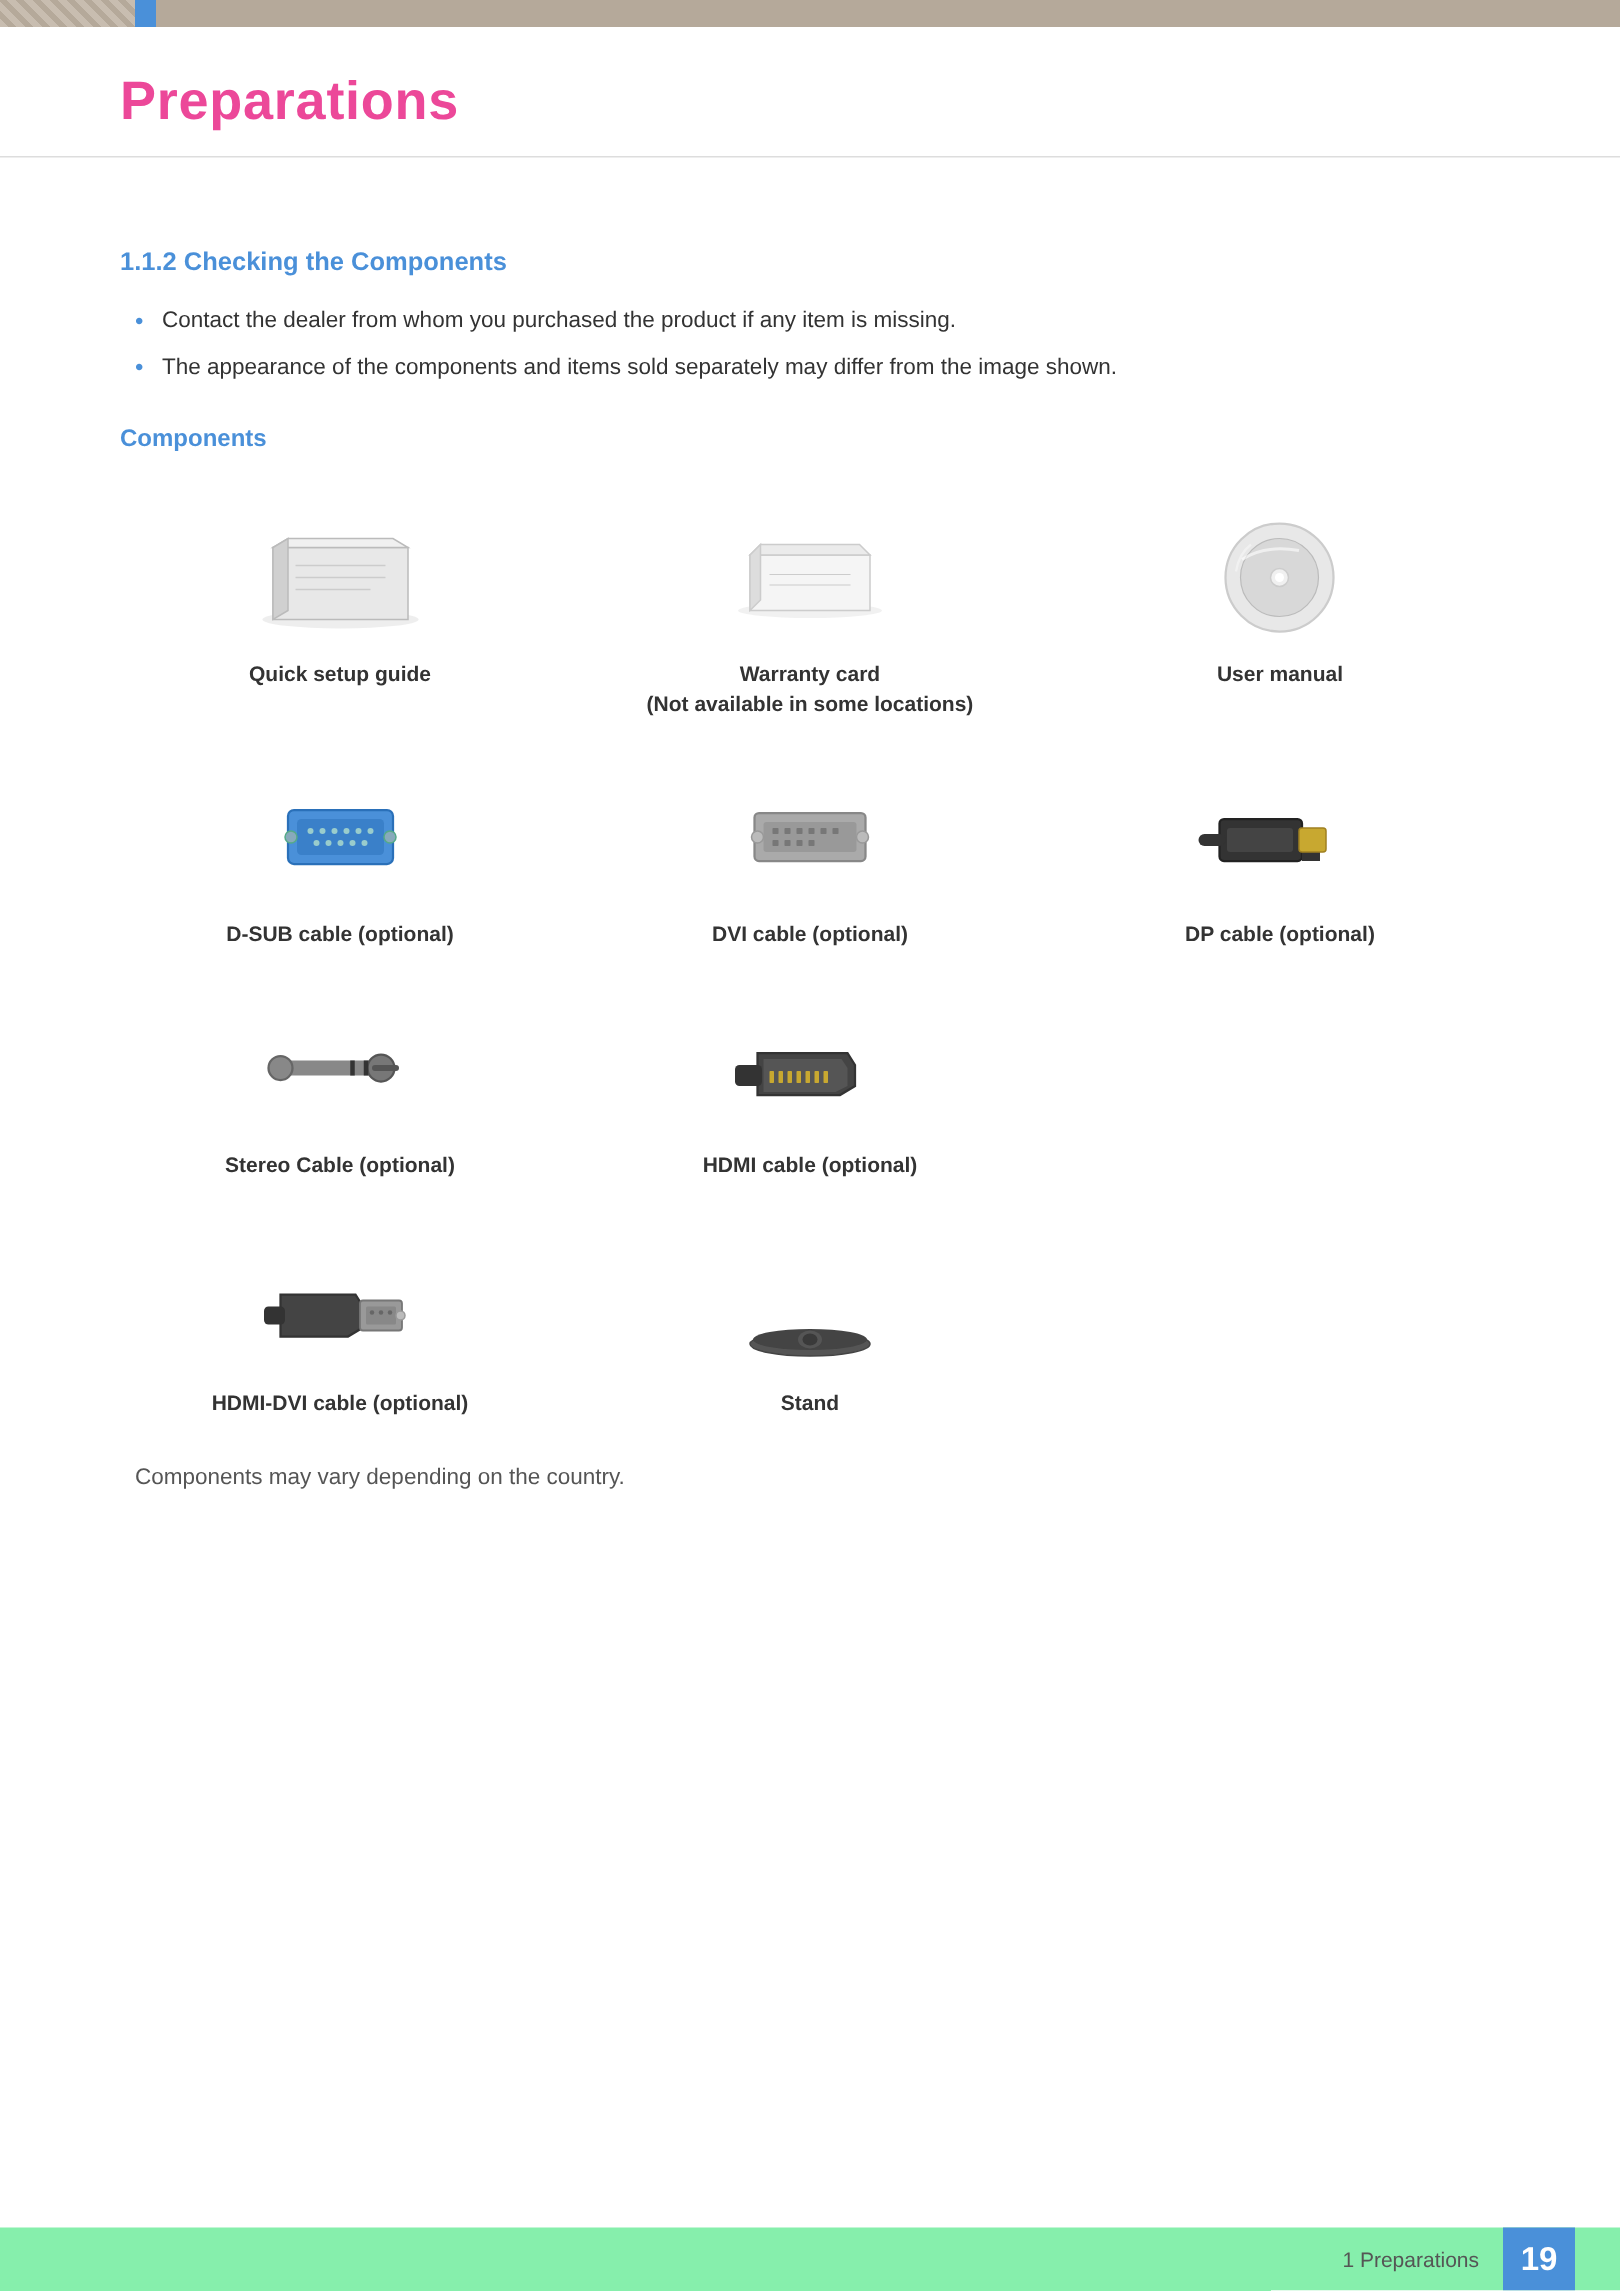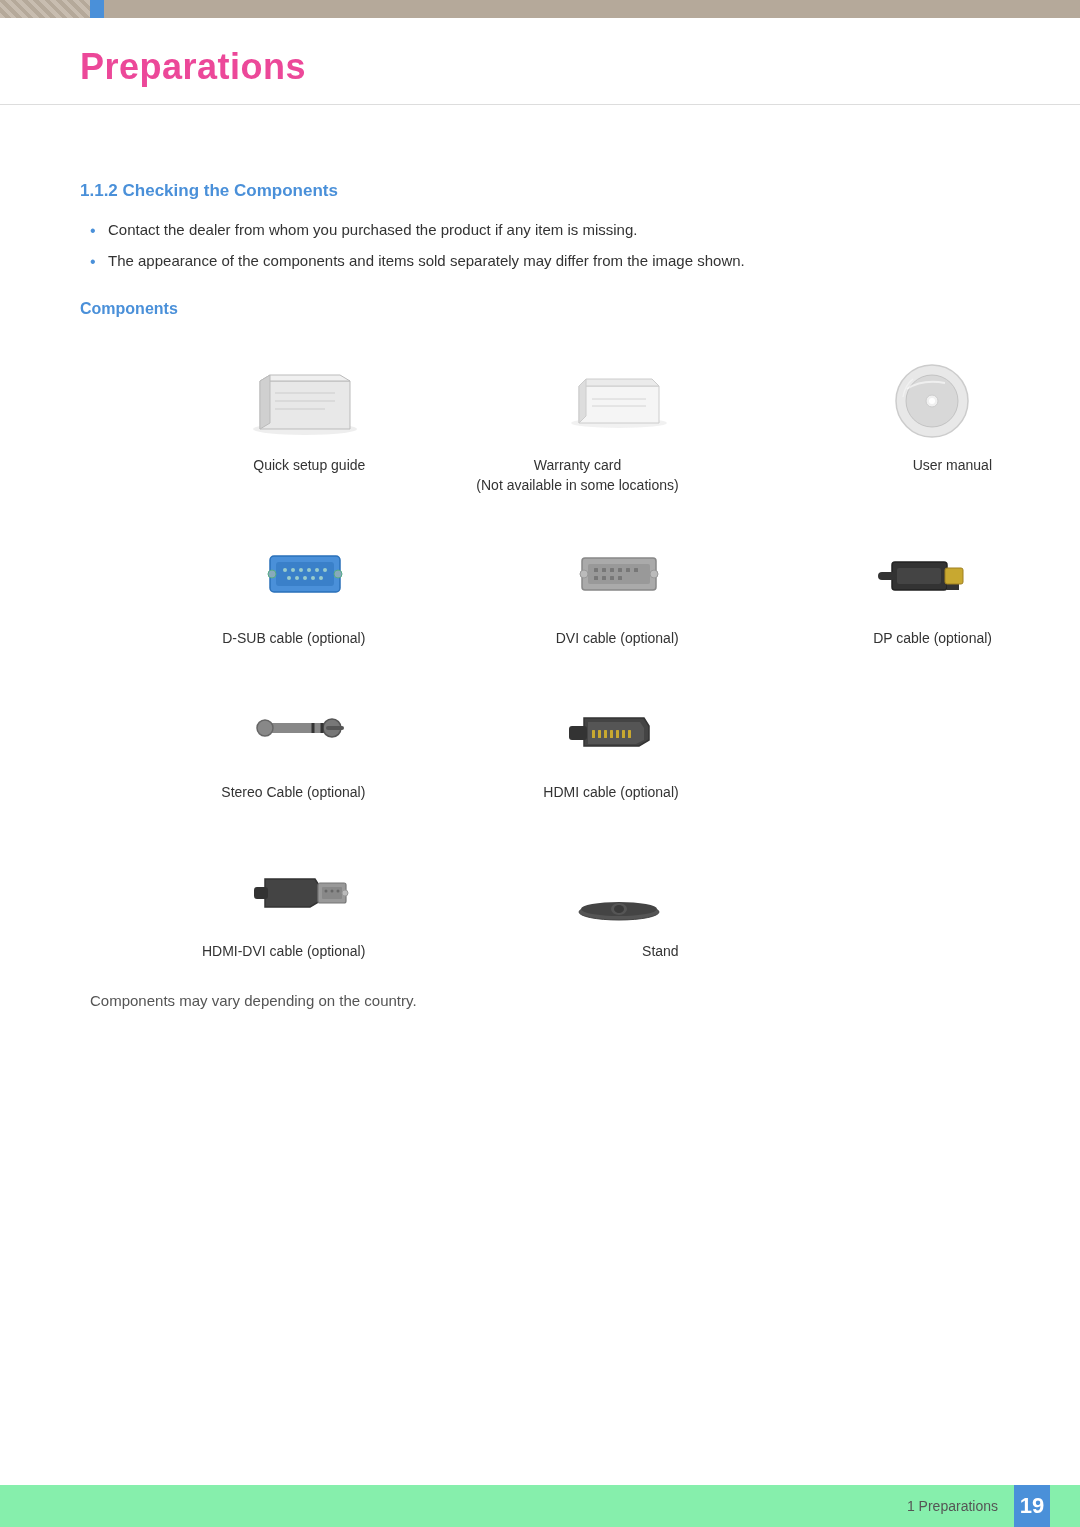--- a/index.html
+++ b/index.html
@@ -61,21 +61,21 @@
     .main-content {
       padding: 40px 80px 80px 80px;
     }
 
     
     .section-heading {
       font-size: 17px;
       font-weight: bold;
       color: #4a90d9;
       margin-bottom: 18px;
-      margin-top: 36px;
+      margin-top: 20px;
     }
 
     
     .bullet-list {
       list-style: none;
       margin-bottom: 28px;
       padding-left: 10px;
     }
     .bullet-list li {
       position: relative;
@@ -105,22 +105,23 @@
     .components-grid {
       display: grid;
       grid-template-columns: repeat(3, 1fr);
       gap: 10px 20px;
       margin-bottom: 16px;
     }
 
     .component-item {
       display: flex;
       flex-direction: column;
-      align-items: flex-end;
+      align-items: center;
       padding: 10px 8px 14px 8px;
+      font-weight: bold;
     }
 
     .component-image {
       width: 120px;
       height: 90px;
       display: flex;
       align-items: center;
       justify-content: center;
       margin-bottom: 10px;
     }
@@ -157,21 +158,21 @@
     .bottom-bar-text {
       font-size: 14px;
       color: #555;
       margin-right: 16px;
     }
     .bottom-bar-number {
       background: #4a90d9;
       color: white;
       font-size: 22px;
       font-weight: bold;
-      width: 36px;
+      width: 48px;
       height: 42px;
       display: flex;
       align-items: center;
       justify-content: center;
     }
 
     
     svg {
       overflow: visible;
     }

